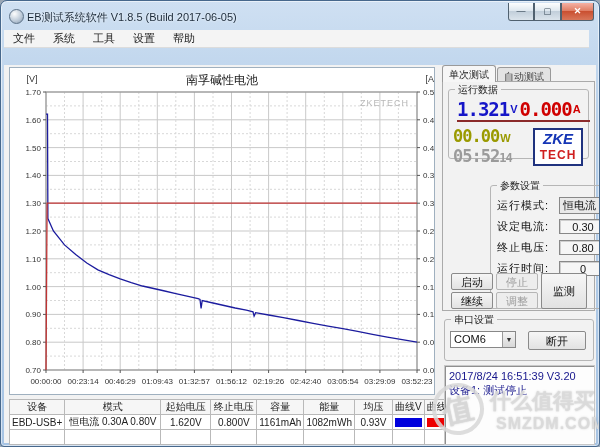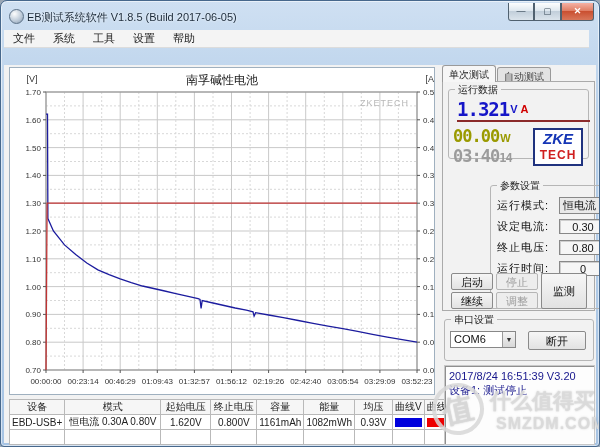--- a/index.html
+++ b/index.html
@@ -306,28 +306,29 @@
 
     <div id="tab-single" class="tab">单次测试</div>
     <div id="tab-auto" class="tab">自动测试</div>
     <div id="tabpage"></div>
 
     <div id="grp-rundata" class="groupbox">
       <div class="group-legend">运行数据</div>
       <div id="seg-row1">
         <span class="seg seg-v">1.321</span>
         <span class="seg-unit seg-v">V</span>
+        <span class="seg seg-a">0.000</span>
         <span class="seg-unit seg-a">A</span>
       </div>
       <div id="seg-left">
         <div>
           <span class="seg seg-w">00.00</span><span class="seg-unit seg-w">W</span>
         </div>
         <div>
-          <span class="seg seg-t">03:40</span><span class="seg seg-t" style="font-size:12px">14</span>
+          <span class="seg seg-t">05:52</span><span class="seg seg-t" style="font-size:12px">14</span>
         </div>
       </div>
       <div id="zke-logo">
         <div id="zke-line1">ZKE</div>
         <div id="zke-line2">TECH</div>
       </div>
     </div>
 
     <div id="grp-params" class="groupbox">
       <div class="group-legend">参数设置</div>

